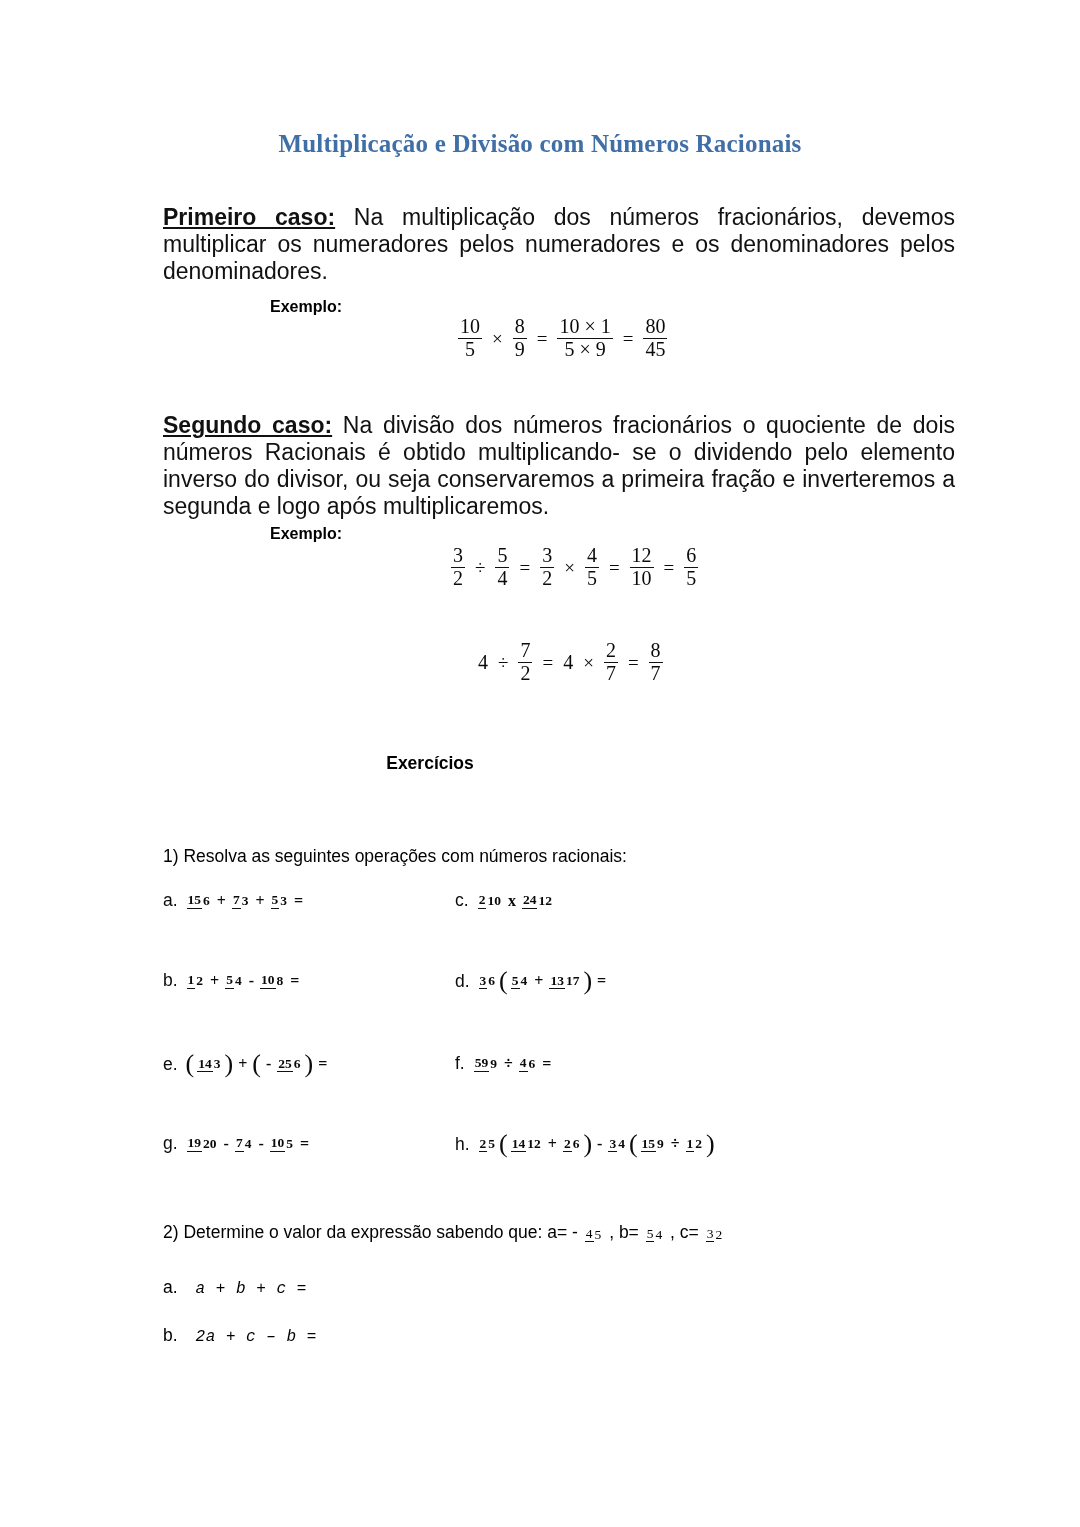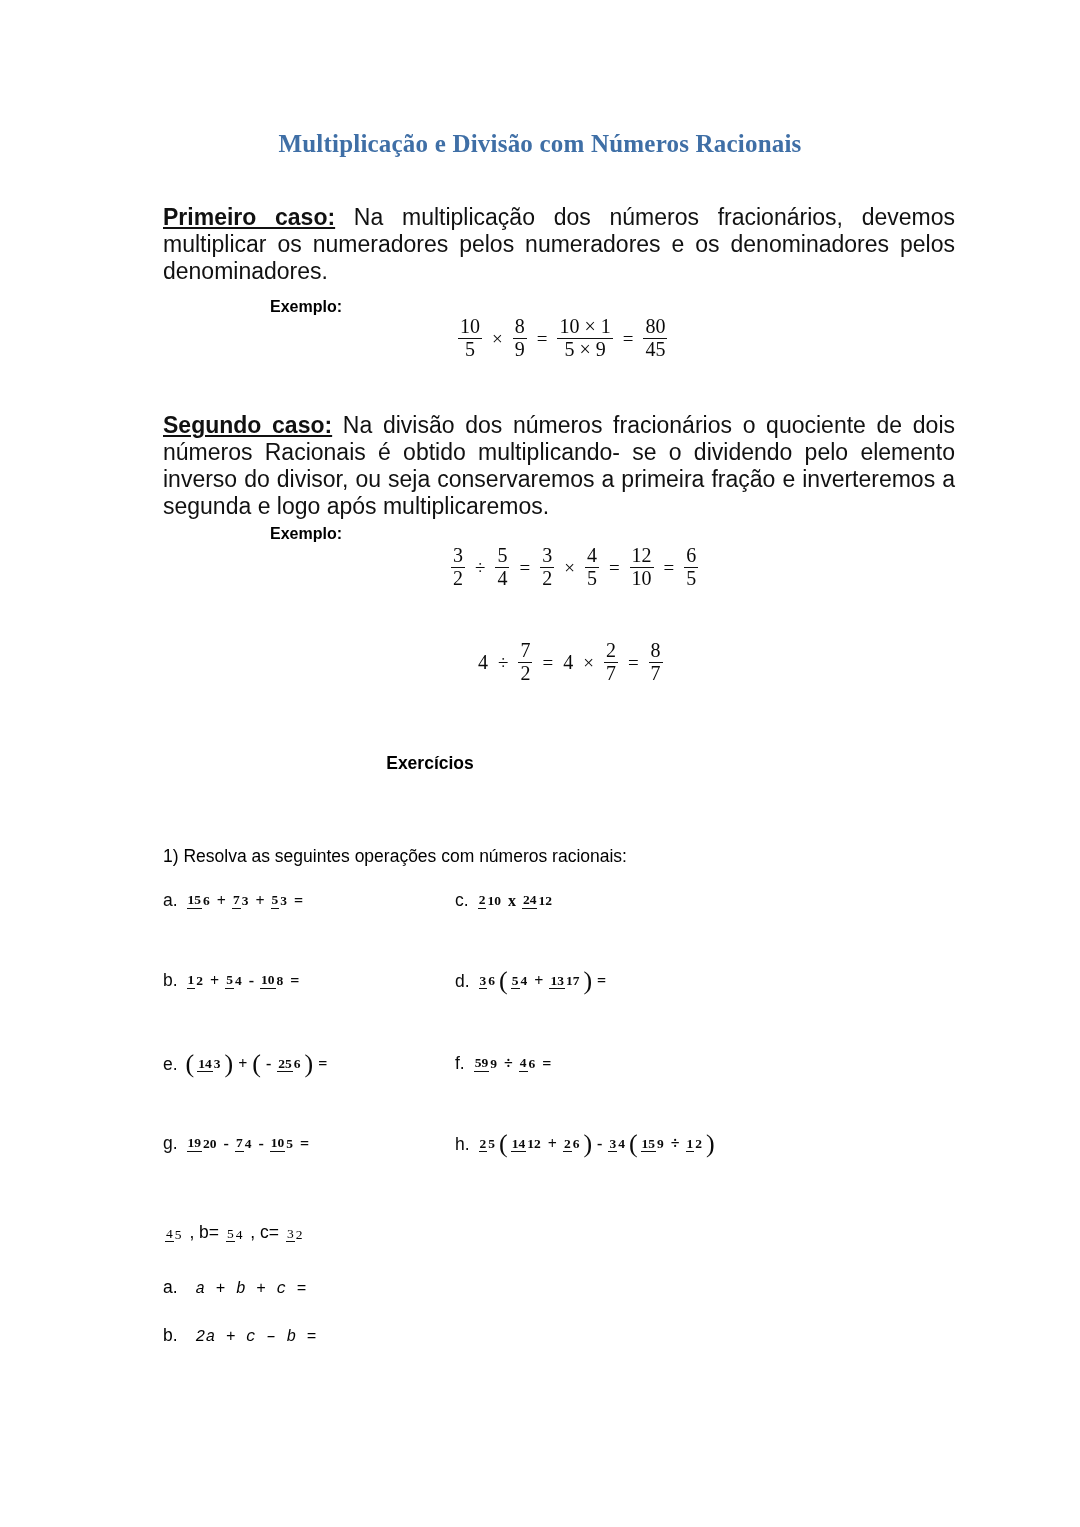--- a/index.html
+++ b/index.html
@@ -475,20 +475,21 @@
       <span class="op">÷</span>
       <span class="sfrac">
         <span class="n">1</span>
         <span class="d">2</span>
       </span>
       <span class="paren">)</span>
     </span>
   </div>
 
   <div class="question q2">
+    <span>2) Determine o valor da expressão sabendo que: a= -</span>
     <span class="sfrac">
       <span class="n">4</span>
       <span class="d">5</span>
     </span>
     <span>, b=</span>
     <span class="sfrac">
       <span class="n">5</span>
       <span class="d">4</span>
     </span>
     <span>, c=</span>

